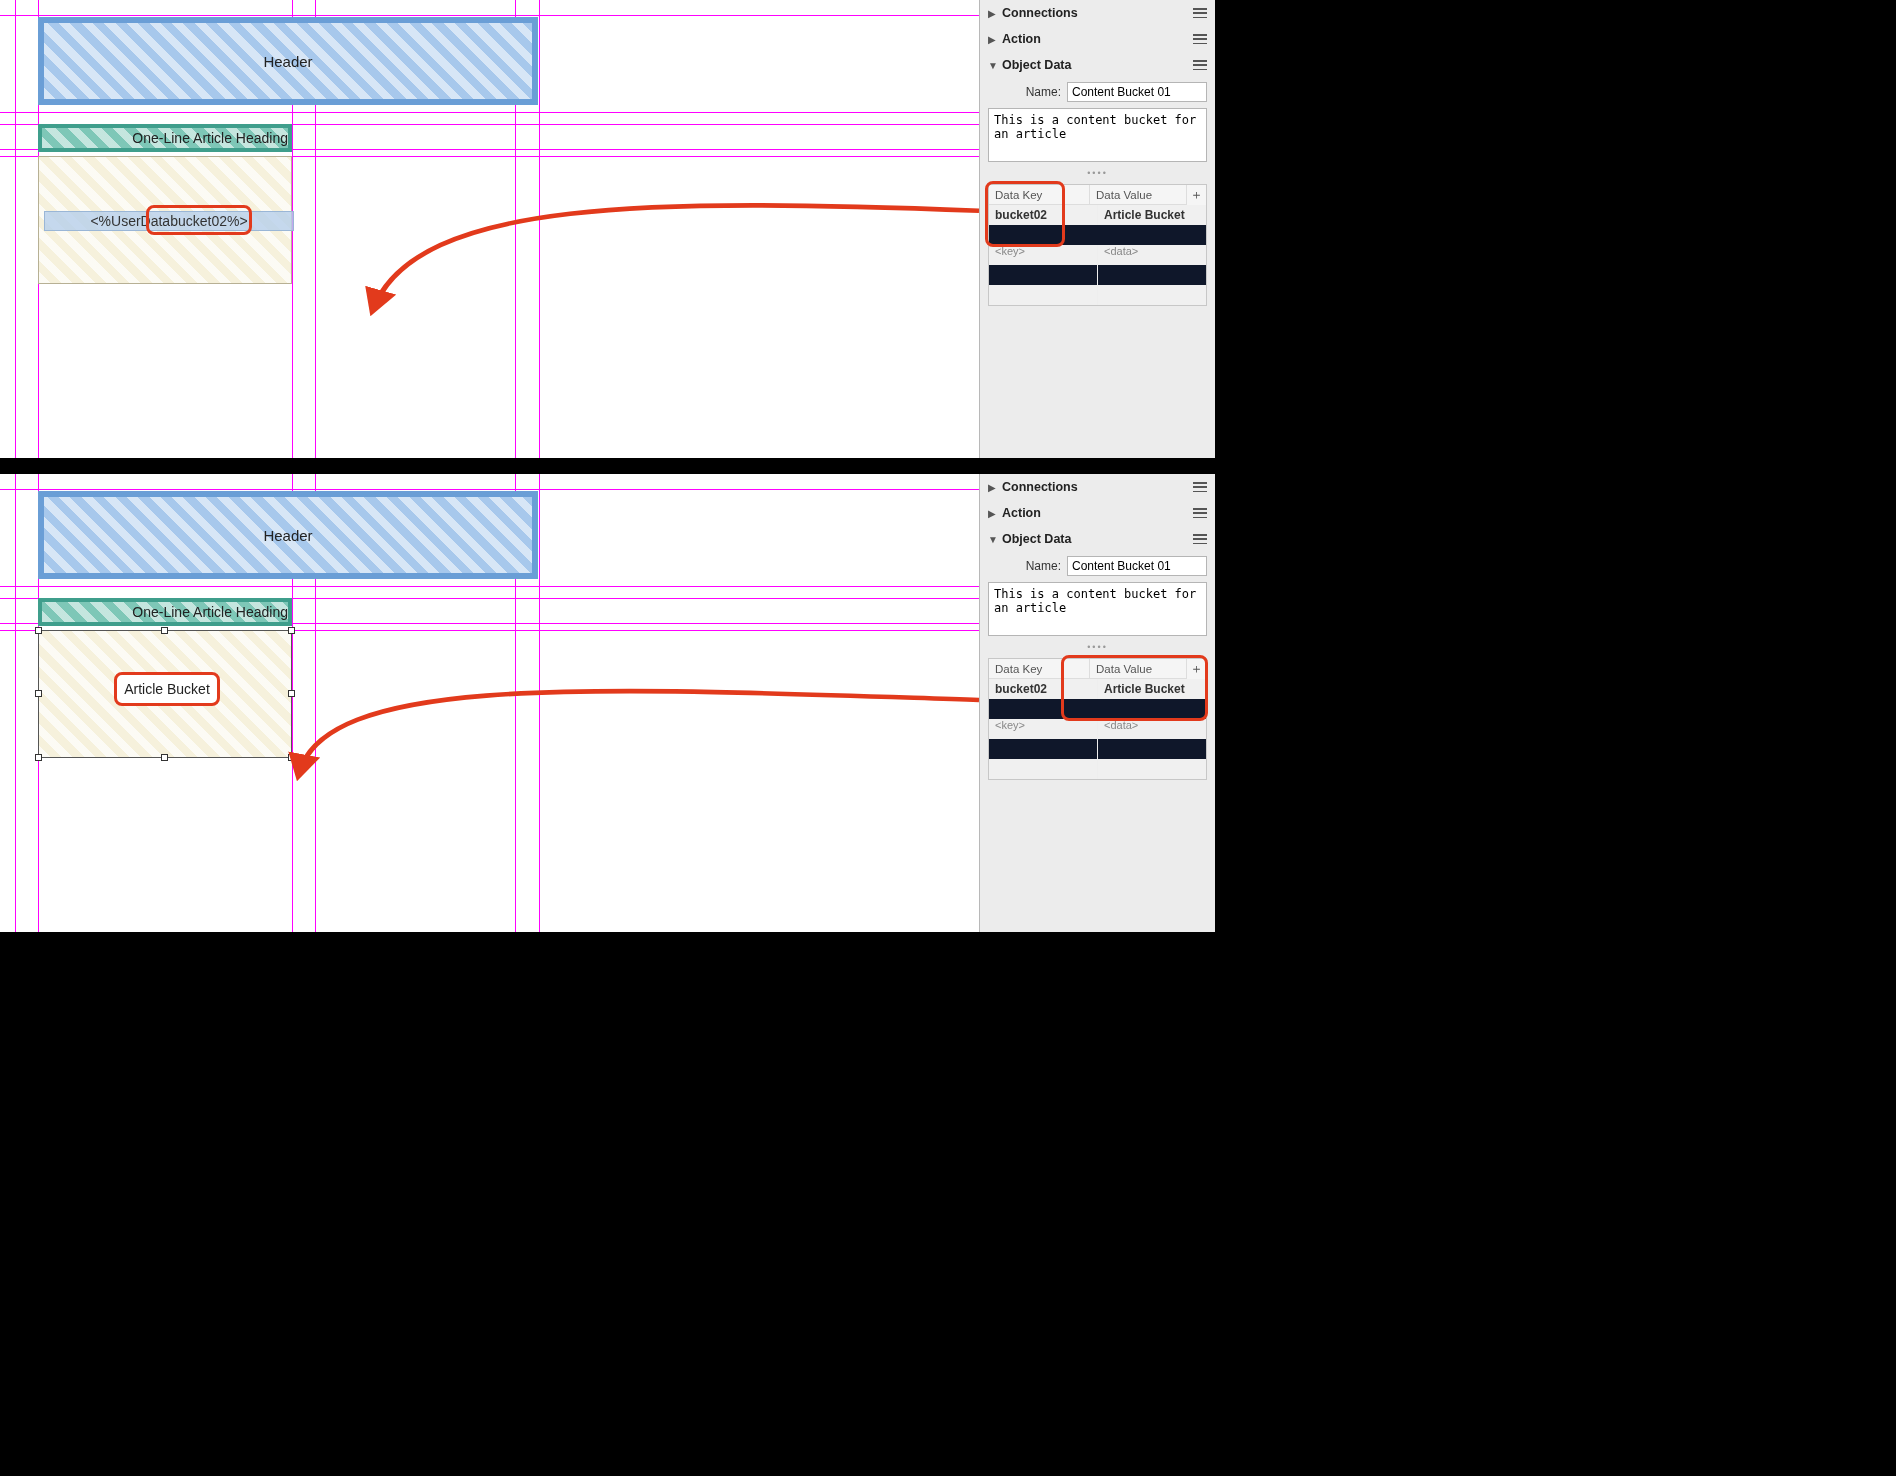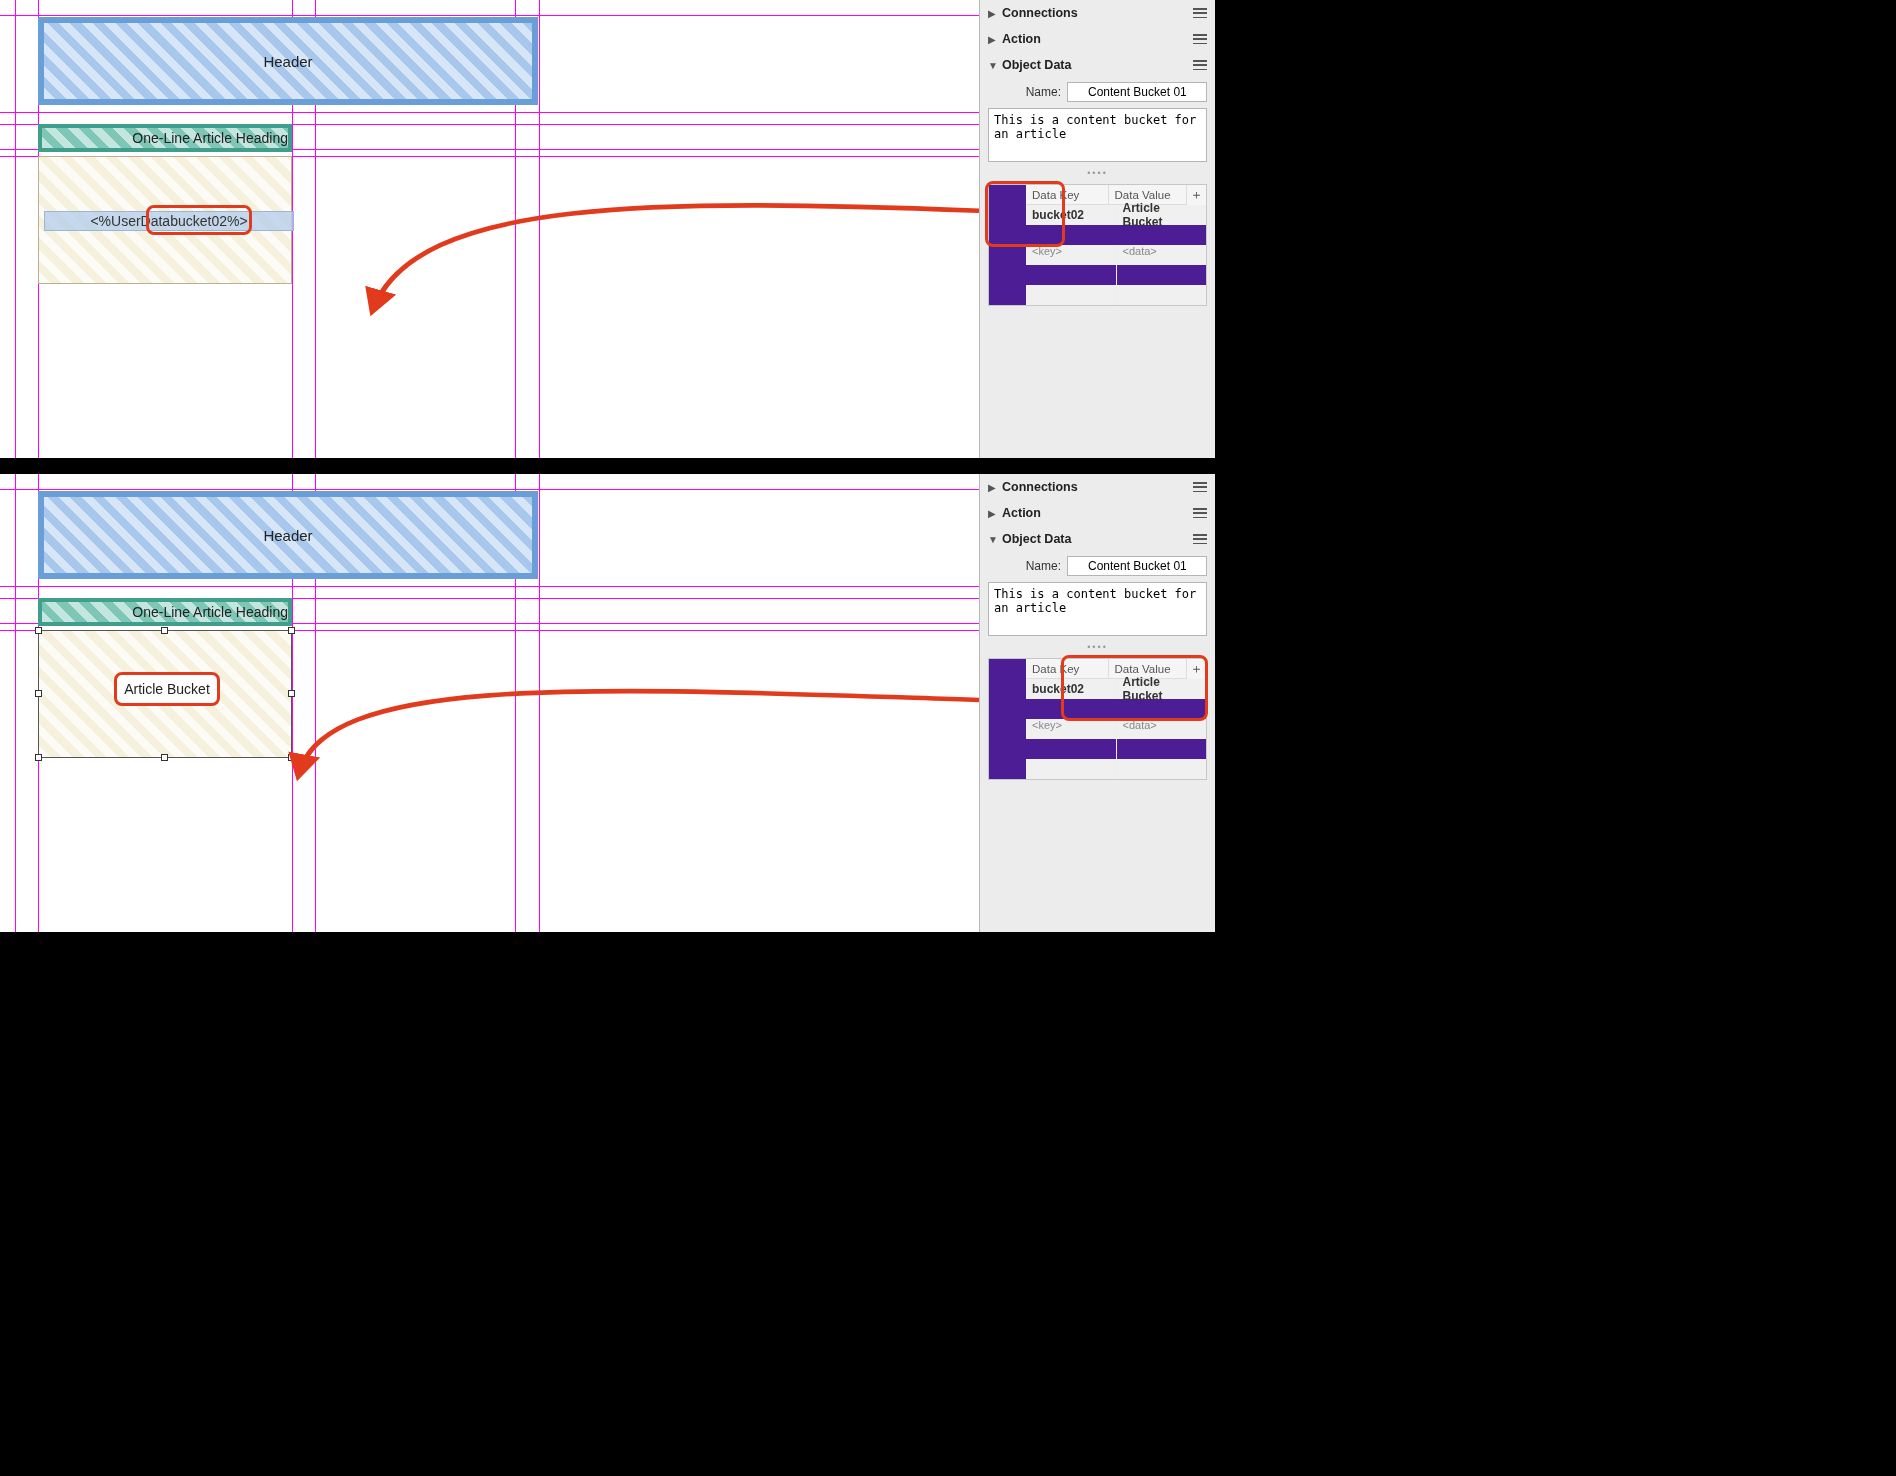--- a/index.html
+++ b/index.html
@@ -112,37 +112,36 @@
   }
   .hamburger span { display:block; height:1.5px; background:#555; }
 
   .od-body { padding: 4px 8px 8px 8px; display:flex; flex-direction:column; gap:6px; }
   .od-name-row { display:flex; align-items:center; gap:6px; justify-content:flex-end; }
   .od-name-row label { font-size:12px; color:#333;margin-left:28px; }
   .od-name-row input {
     width: 140px; height: 20px;
     border: 1px solid #b5b5b5;
     font-size: 12px;
-    padding: 0 20px;
+    padding: 0 4px;
     background:#fff;
   }
   .od-desc {
     width: 100%; height: 54px;
     border: 1px solid #b5b5b5;
     background:#fff;
     font-size: 12px;
     padding: 4px 5px;
     resize: none;
   }
   .knurl { align-self:center; color:#999; font-size:9px; letter-spacing:2px; }
   .kv-table {
     border: 1px solid #c7c7c7;
-    background:#4c1d95;
+    background:#0f172a;
     position: relative;
-    padding-left: 37px;
   }
   .kv-header {
     display:flex;
     background:#f5f5f5;
     border-bottom:1px solid #ddd;
     height: 20px;
   }
   .kv-header .col {
     flex:1; padding:2px 6px; font-size:11.5px; color:#555; border-right:1px solid #ddd;
     display:flex; align-items:center;

